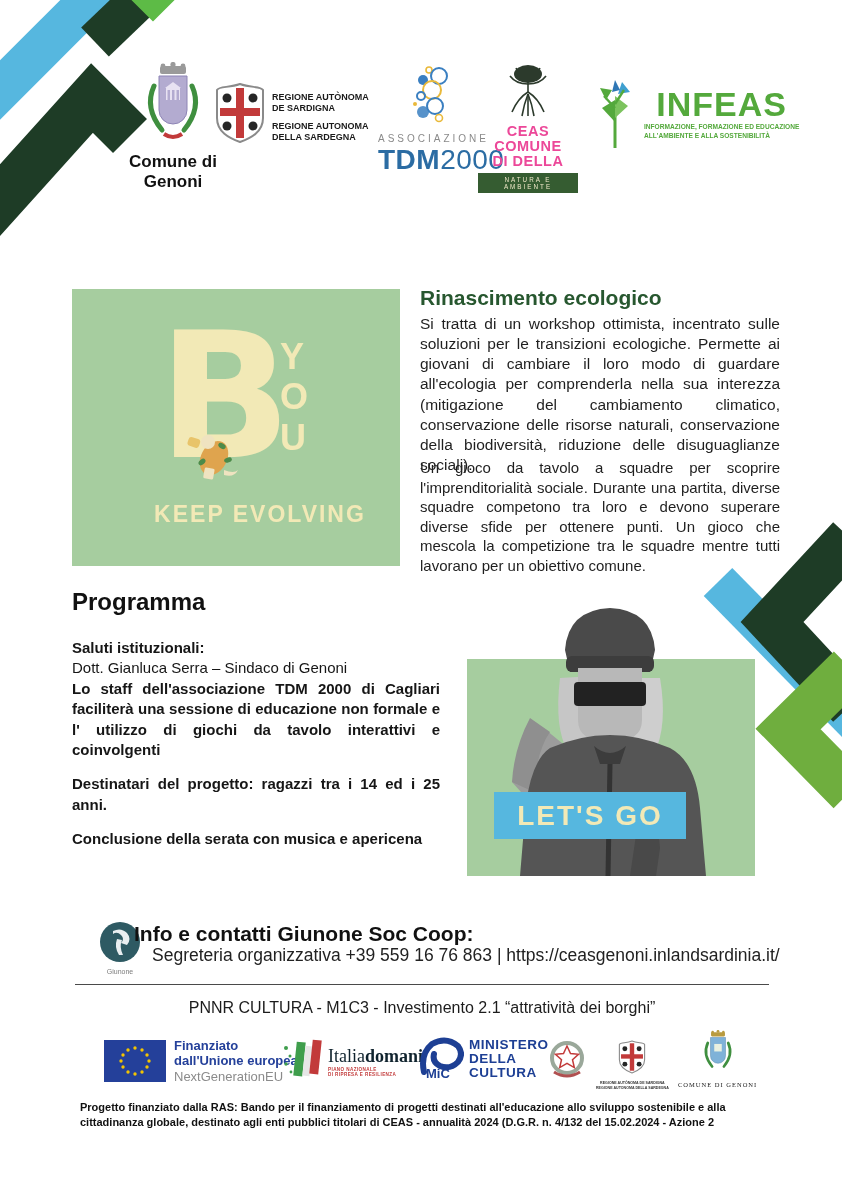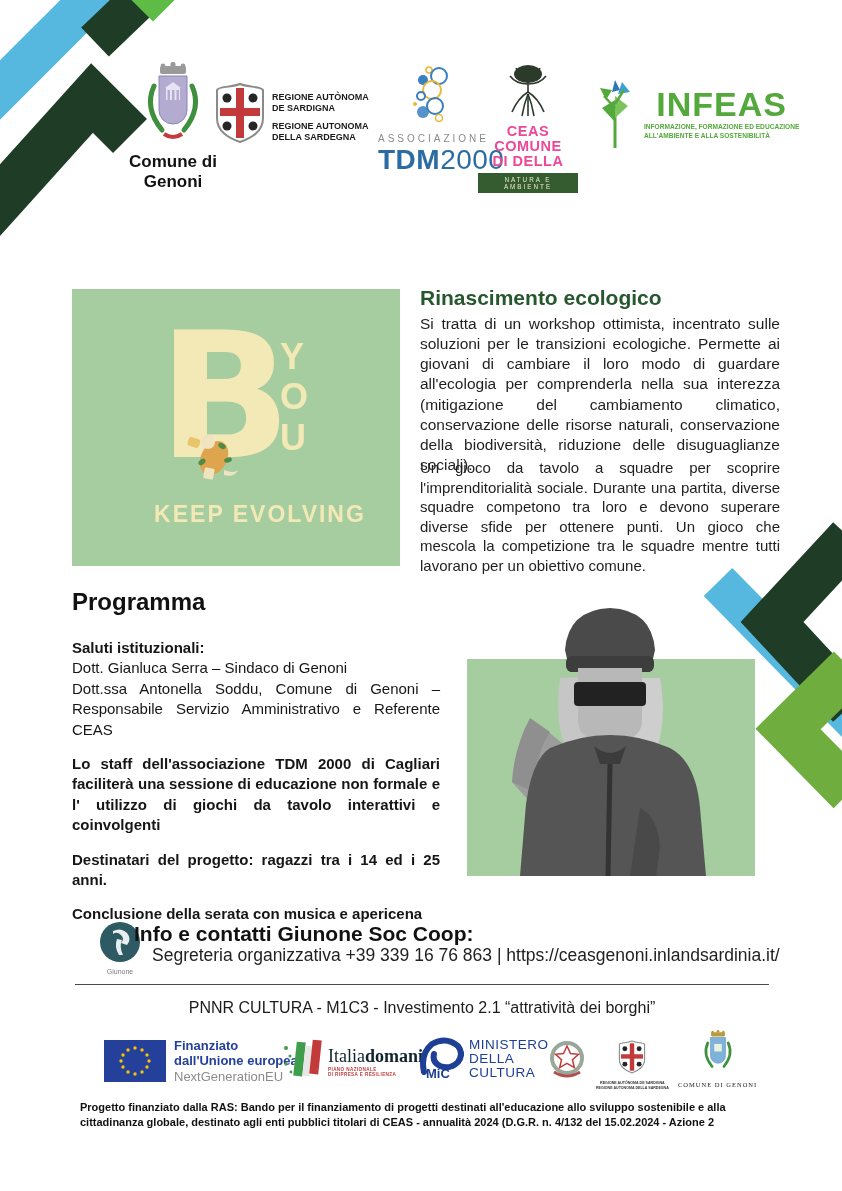--- a/index.html
+++ b/index.html
@@ -67,21 +67,21 @@
   
   .flogo{position:absolute;}
   .eu-wrap{left:104px;top:1038px;display:flex;gap:8px;align-items:center;}
   .eu-text{font-size:13px;font-weight:bold;color:#24409a;line-height:1.18;}
   .eu-text .ng{font-weight:400;color:#8b8b8b;font-size:13px;}
   .italia-wrap{left:282px;top:1038px;display:flex;gap:6px;align-items:center;}
   .italia-name{font-family:"Liberation Serif",serif;font-size:18px;color:#10232e;}
   .italia-name b{font-weight:bold;}
   .italia-tag{font-size:4.6px;color:#c23a3a;font-weight:bold;letter-spacing:.4px;}
   .mic-wrap{left:418px;top:1036px;display:flex;gap:5px;align-items:center;}
-  .mic-text{font-size:13.5px;font-weight:normal;color:#1d3f94;line-height:1.05;letter-spacing:.5px;}
+  .mic-text{font-size:13.5px;font-weight:bold;color:#1d3f94;line-height:1.05;letter-spacing:.5px;}
   .sard-wrap{left:596px;top:1040px;text-align:center;}
   .sard-cap{font-size:3.6px;font-weight:bold;color:#333;line-height:1.5;margin-top:3px;}
   .gen-wrap{left:678px;top:1030px;text-align:center;}
   .gen-cap{font-family:"Liberation Serif",serif;font-size:6.5px;letter-spacing:1px;color:#222;margin-top:3px;}
 
   .fineprint{position:absolute;left:80px;top:1100px;width:692px;font-size:11px;font-weight:bold;color:#111;line-height:1.35;}
 </style>
 </head>
 <body>
 
@@ -224,52 +224,52 @@
   </div>
 
   <div class="ws-head">Rinascimento ecologico</div>
   <div class="ws-p1">Si tratta di un workshop ottimista, incentrato sulle soluzioni per le transizioni ecologiche. Permette ai giovani di cambiare il loro modo di guardare all'ecologia per comprenderla nella sua interezza (mitigazione del cambiamento climatico, conservazione delle risorse naturali, conservazione della biodiversità, riduzione delle disuguaglianze sociali).</div>
   <div class="ws-p2">Un gioco da tavolo a squadre per scoprire l'imprenditorialità sociale. Durante una partita, diverse squadre competono tra loro e devono superare diverse sfide per ottenere punti. Un gioco che mescola la competizione tra le squadre mentre tutti lavorano per un obiettivo comune.</div>
 
   <div class="prog-head">Programma</div>
   <div class="prog-text">
     <p style="margin-bottom:0;"><span class="b">Saluti istituzionali:</span></p>
     <p style="margin-bottom:0;">Dott. Gianluca Serra – Sindaco di Genoni</p>
-    <p class="just">Dott.ssa Antonella Soddu, Comune di Genoni – Responsabile Servizio Amministrativo e Referente CEAS</p>
     <p class="b just">Lo staff dell'associazione TDM 2000 di Cagliari faciliterà una sessione di educazione non formale e l' utilizzo di giochi da tavolo interattivi e coinvolgenti</p>
     <p class="b just">Destinatari del progetto: ragazzi tra i 14 ed i 25 anni.</p>
     <p class="b">Conclusione della serata con musica e apericena</p>
   </div>
 
   <div class="photo-green"></div>
   <svg class="photo-person" width="240" height="278" viewBox="0 0 240 278">
     <path d="M75 52 Q78 12 120 10 Q162 12 165 52 L160 74 L80 74 Z" fill="#4a4a4a"></path>
     <rect x="76" y="58" width="88" height="16" rx="6" fill="#3d3d3d"></rect>
     <path d="M70 80 q-6 50 8 74 l22 -6 l4 -70 z" fill="#c6c6c6"></path>
     <path d="M170 80 q8 48 -6 76 l-24 -8 l-2 -68 z" fill="#cecece"></path>
     <path d="M88 70 h64 v52 q0 22 -32 22 q-32 0 -32 -22 z" fill="#b8b8b8"></path>
     <rect x="84" y="84" width="72" height="24" rx="4" fill="#222"></rect>
     <path d="M78 150 q-30 18 -38 54 l-18 -20 q14 -40 34 -52 z" fill="#9c9c9c"></path>
     <path d="M40 120 q-16 30 -18 64 l22 10 q2 -40 16 -60 z" fill="#8f8f8f"></path>
     <path d="M60 150 q60 -26 120 0 q26 14 30 60 l6 68 H30 l6 -72 q6 -44 24 -56 z" fill="#555"></path>
     <path d="M104 148 q16 14 32 0 l-6 18 h-20 z" fill="#3c3c3c"></path>
     <line x1="120" y1="166" x2="118" y2="278" stroke="#333" stroke-width="5"></line>
     <path d="M150 210 q18 8 20 40 l-4 28 h-26 z" fill="#494949"></path>
   </svg>
+  <div class="lets-go">LET'S GO</div>
 
   <div class="giunone">
     <svg width="42" height="42" viewBox="0 0 42 42">
       <circle cx="21" cy="21" r="20" fill="#2e5a63"></circle>
       <path d="M14 10 q8 -4 14 2 q5 6 0 12 l-6 -2 q4 -4 0 -8 q-4 -4 -8 -1 z" fill="#e9eef0"></path>
       <path d="M18 18 q-3 8 2 16 l4 0 q-4 -8 -1 -15 z" fill="#e9eef0"></path>
     </svg>
     <div class="giunone-caption">Giunone</div>
   </div>
   <div class="contact-l1">Info e contatti Giunone Soc Coop:</div>
-  <div class="contact-l2">Segreteria organizzativa +39 339 16 76 863 | https://ceasgenoni.inlandsardinia.it/</div>
+  <div class="contact-l2">Segreteria organizzativa +39 559 16 76 863 | https://ceasgenoni.inlandsardinia.it/</div>
 
   <div class="divider"></div>
   <div class="pnnr">PNNR CULTURA - M1C3 - Investimento 2.1 “attratività dei borghi”</div>
 
   <div class="flogo eu-wrap">
     <svg width="62" height="42" viewBox="0 0 62 42">
       <rect width="62" height="42" fill="#24409a"></rect>
       <g fill="#f4c400">
         <circle cx="31" cy="8" r="1.7"></circle>
           <circle cx="38" cy="10" r="1.7"></circle>

